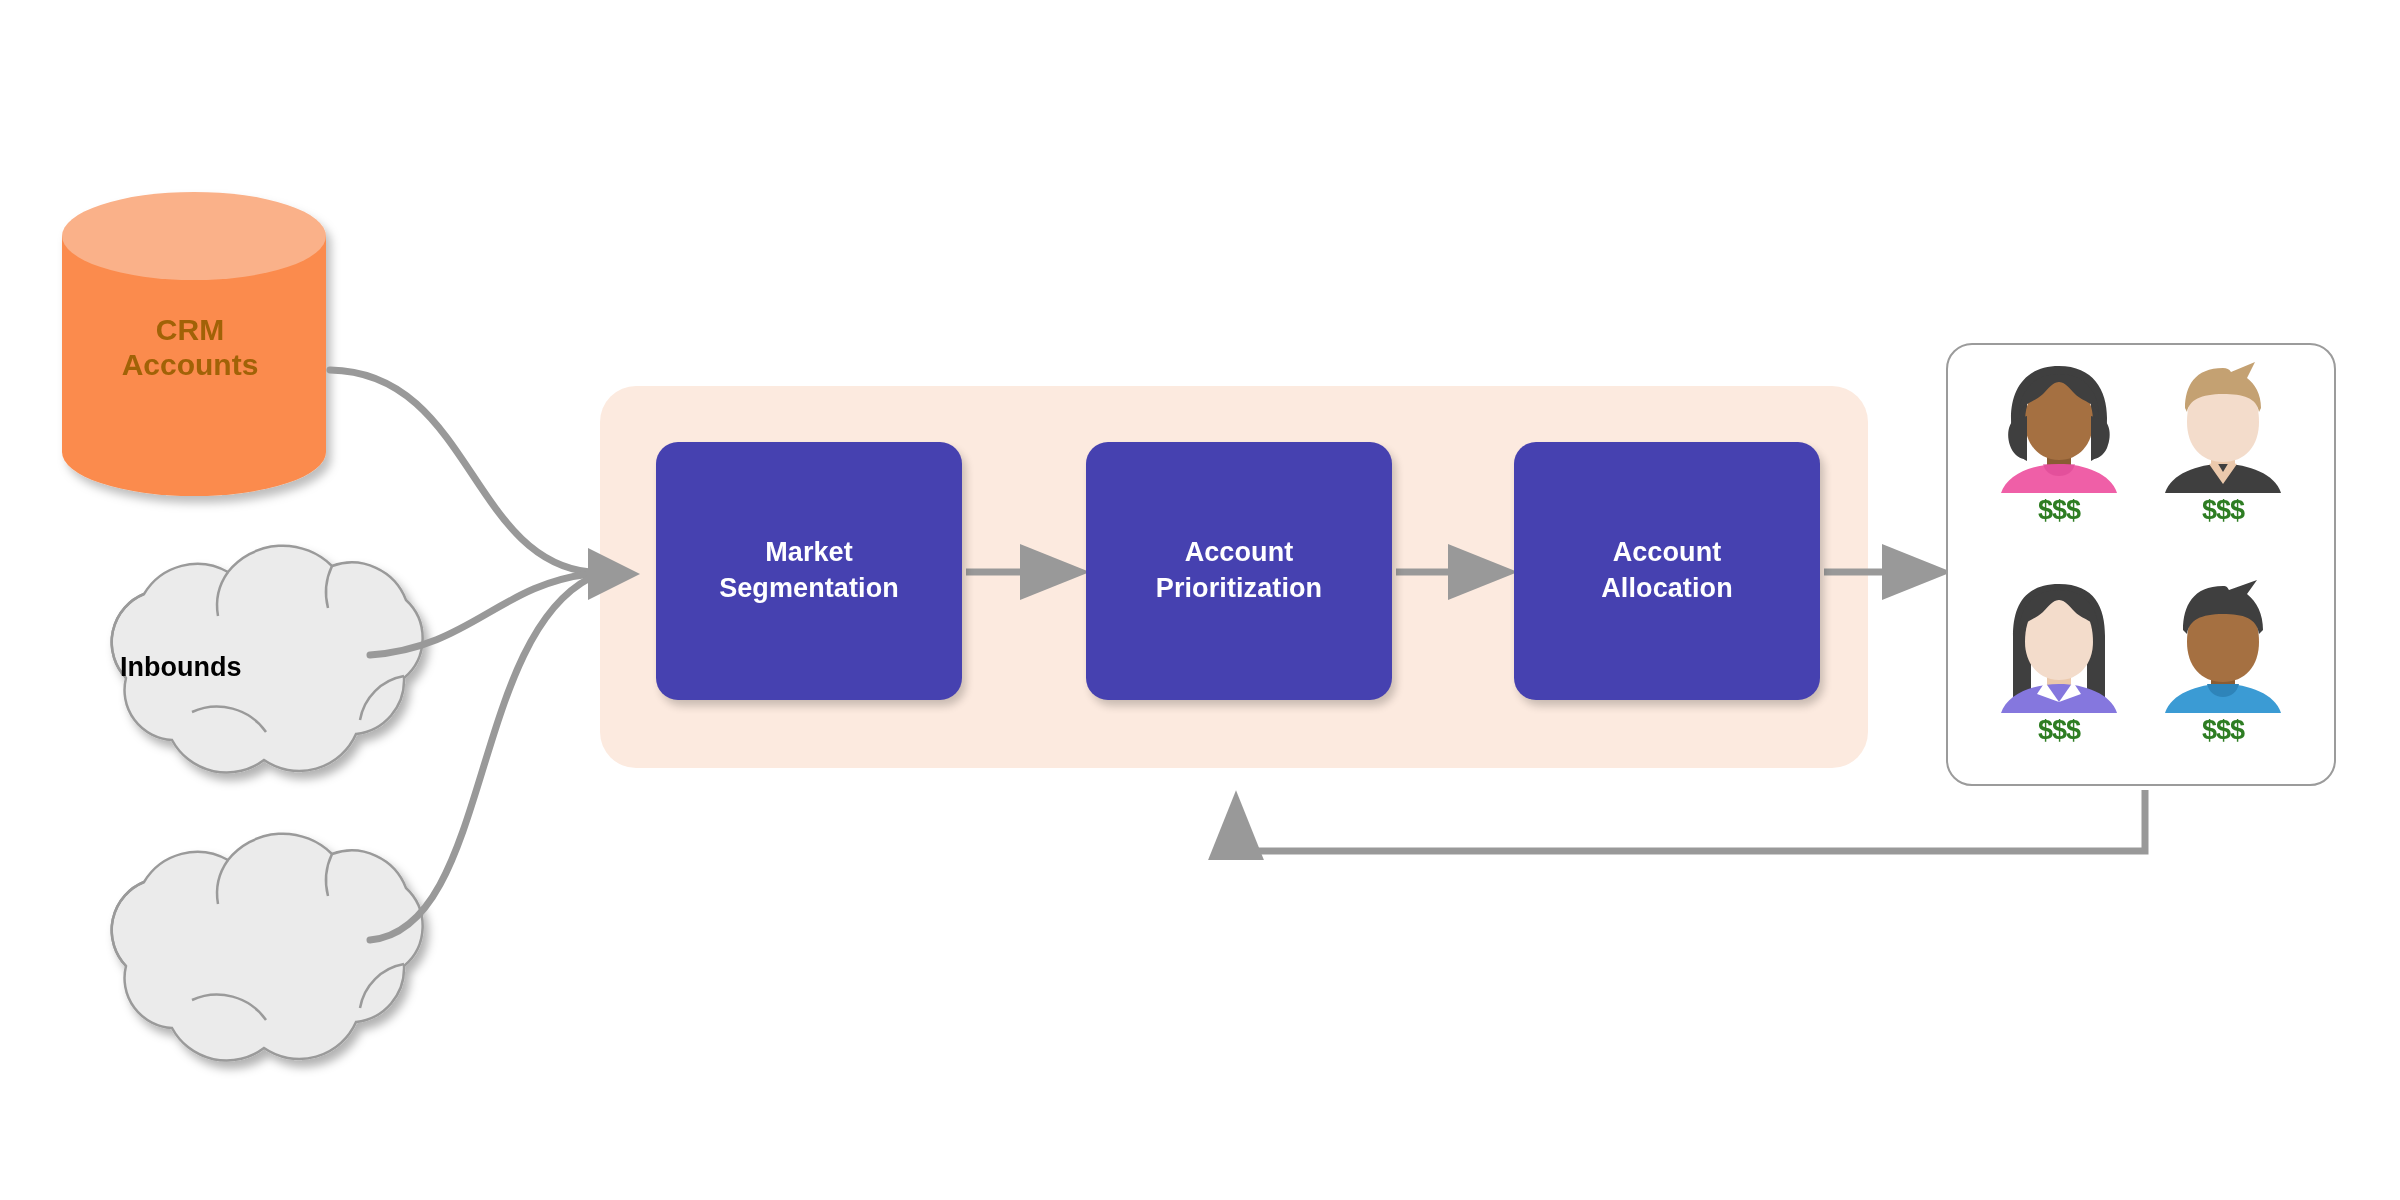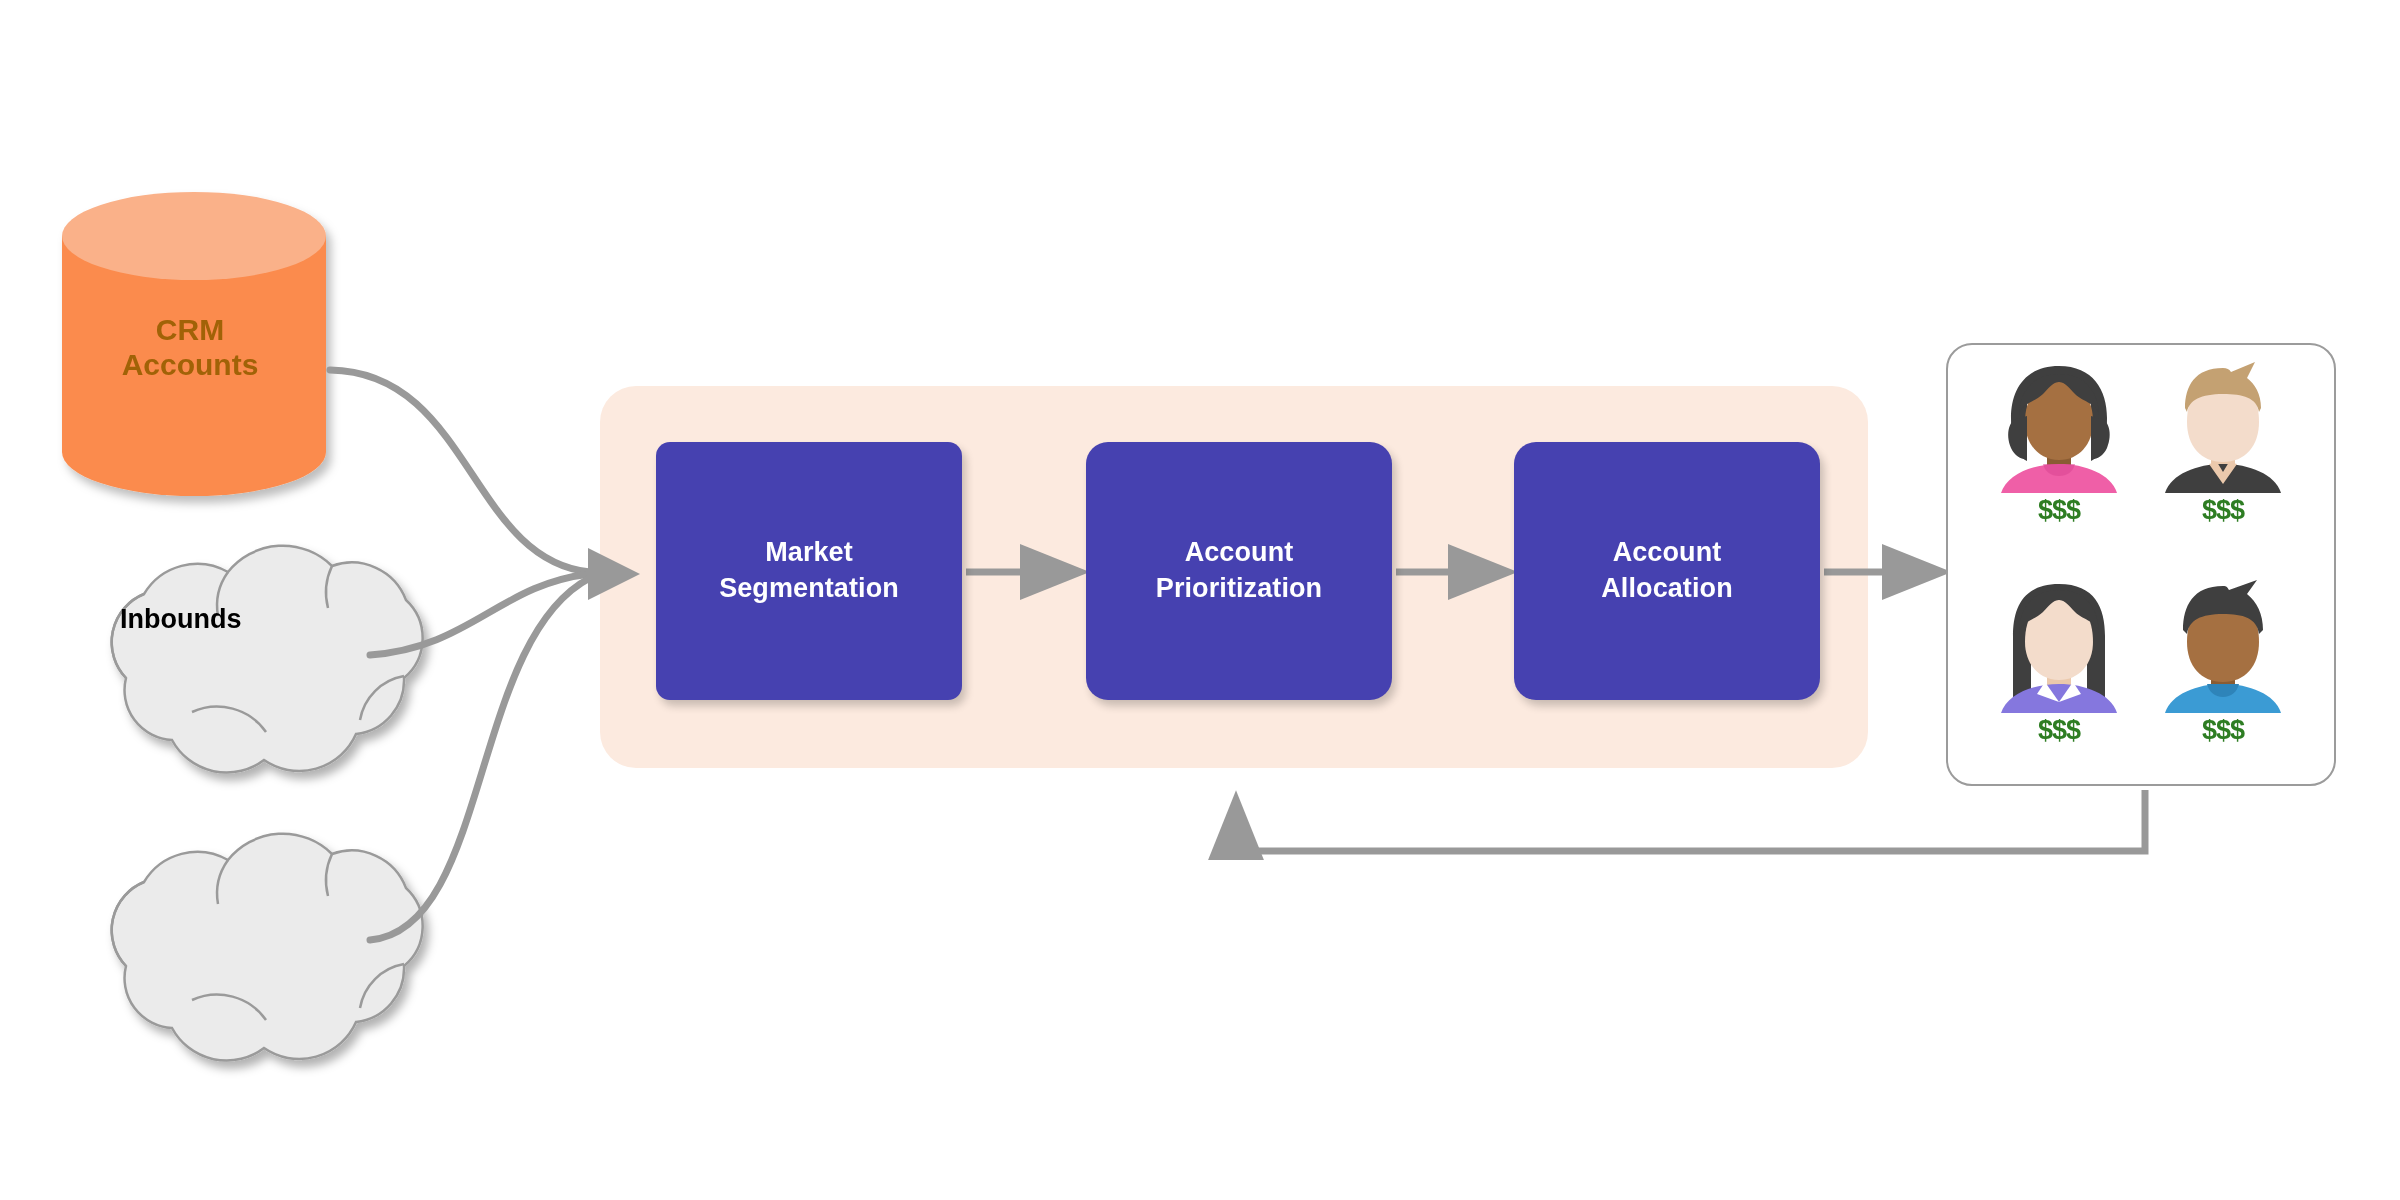--- a/index.html
+++ b/index.html
@@ -10,34 +10,34 @@
   #canvas{position:absolute;inset:0;width:2400px;height:1200px;}
   .svg-layer{position:absolute;left:0;top:0;width:2400px;height:1200px;}
   .lbl{position:absolute;font-weight:bold;color:#000;line-height:1.18;white-space:pre-line;}
 
   
   #crm-label{
     left:60px;top:312px;width:260px;text-align:center;
     font-size:30px;color:#a16207;
   }
   
-  #cloud1-label{left:120px;top:604px;width:240px;font-size:27px;text-align:left;}
+  #cloud1-label{left:120px;top:652px;width:240px;font-size:27px;text-align:left;}
   #cloud2-label{left:120px;top:918px;width:240px;font-size:27px;text-align:left;}
 
   
   .pbox{
     position:absolute;border-radius:22px;background:#4641B0;
     box-shadow:4px 6px 9px rgba(0,0,0,.20);
     display:flex;align-items:center;justify-content:center;
   }
   .pbox .ptext{
     color:#ffffff;font-weight:bold;font-size:27px;line-height:1.32;
     text-align:center;white-space:pre-line;letter-spacing:.1px;
   }
-  #box-1{left:656px;top:442px;width:306px;height:258px;border-radius:14px;}
+  #box-1{left:656px;top:442px;width:306px;height:258px;}
   #box-2{left:1086px;top:442px;width:306px;height:258px;}
   #box-3{left:1514px;top:442px;width:306px;height:258px;}
 
   
   #people-panel{
     position:absolute;left:1946px;top:343px;width:390px;height:443px;
     border:2px solid #9b9b9b;border-radius:26px;background:#ffffff;
     box-sizing:border-box;
   }
   .person-cell{position:absolute;width:170px;}

